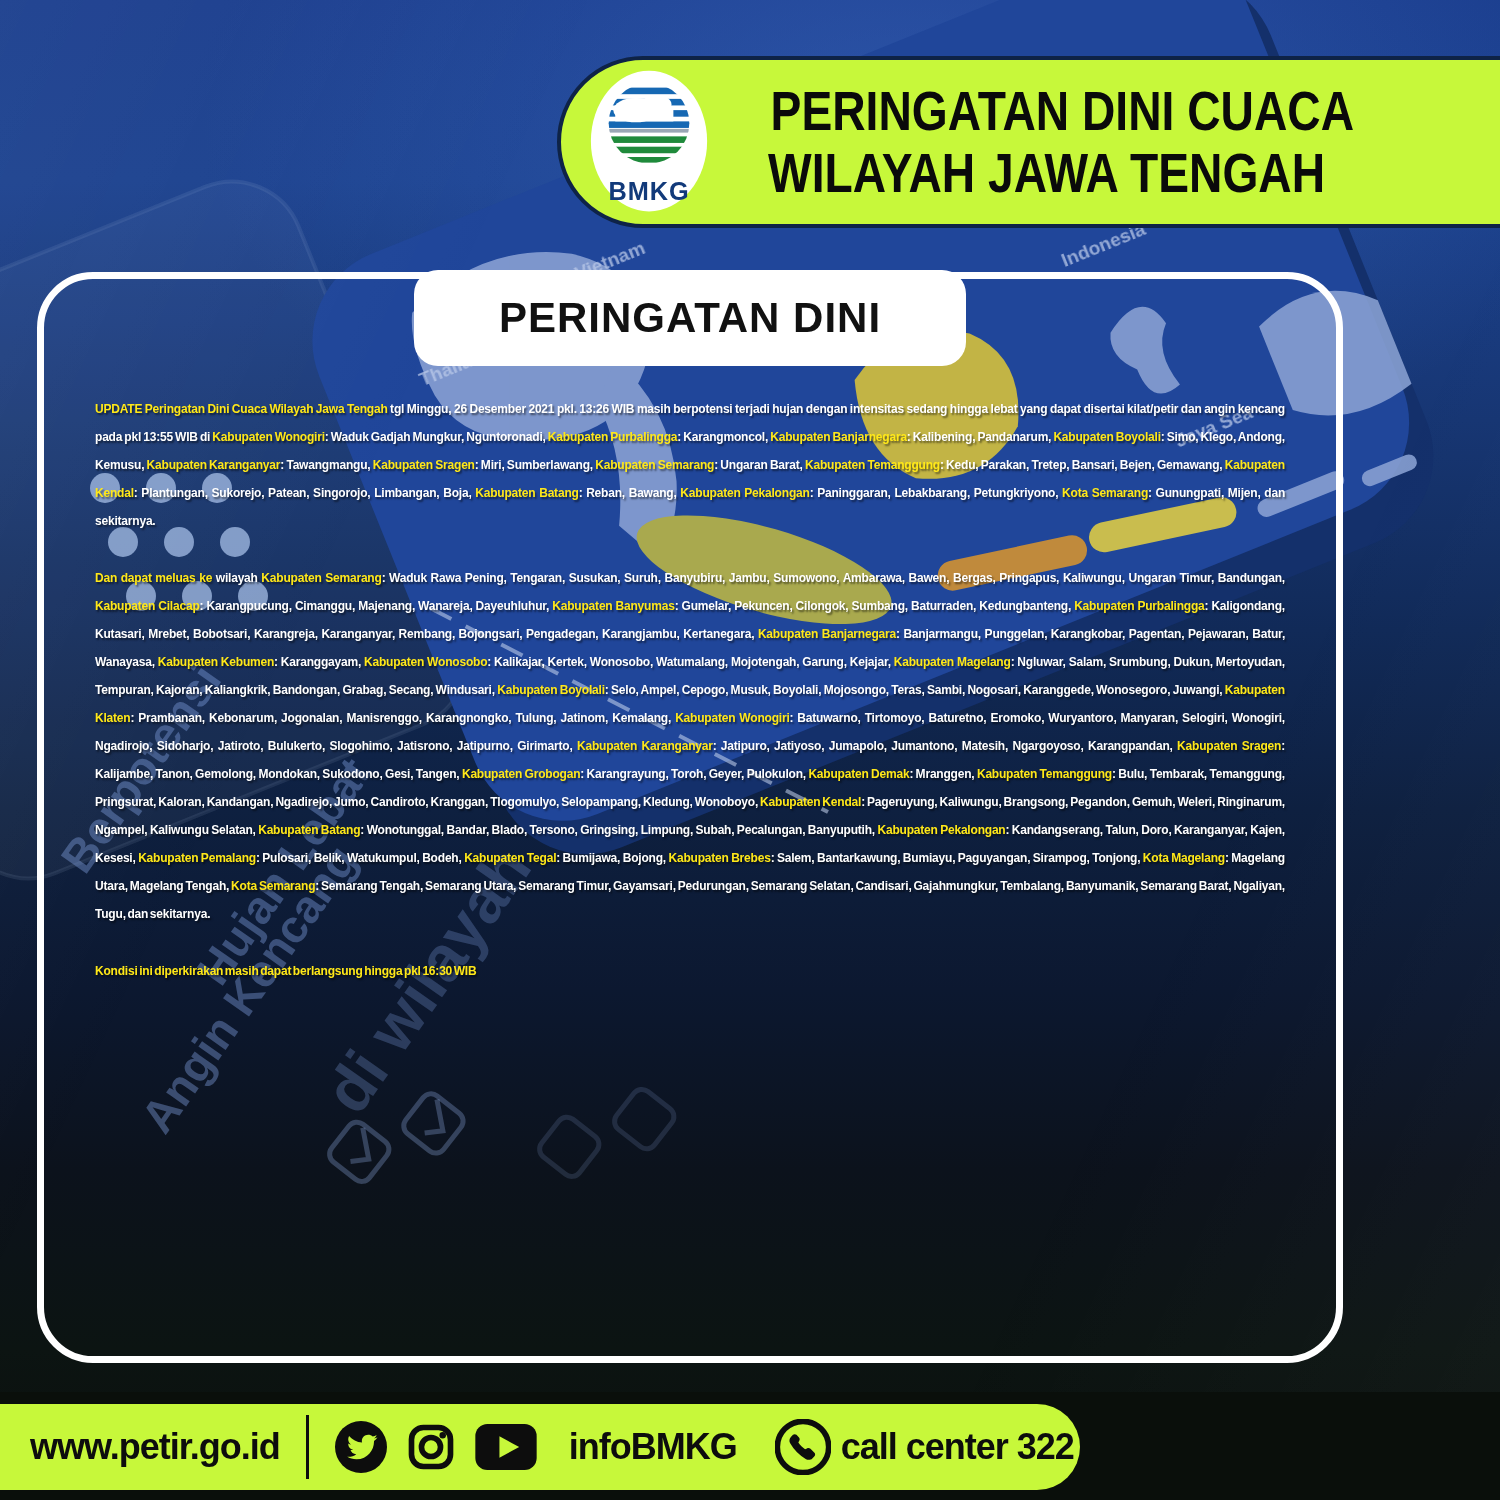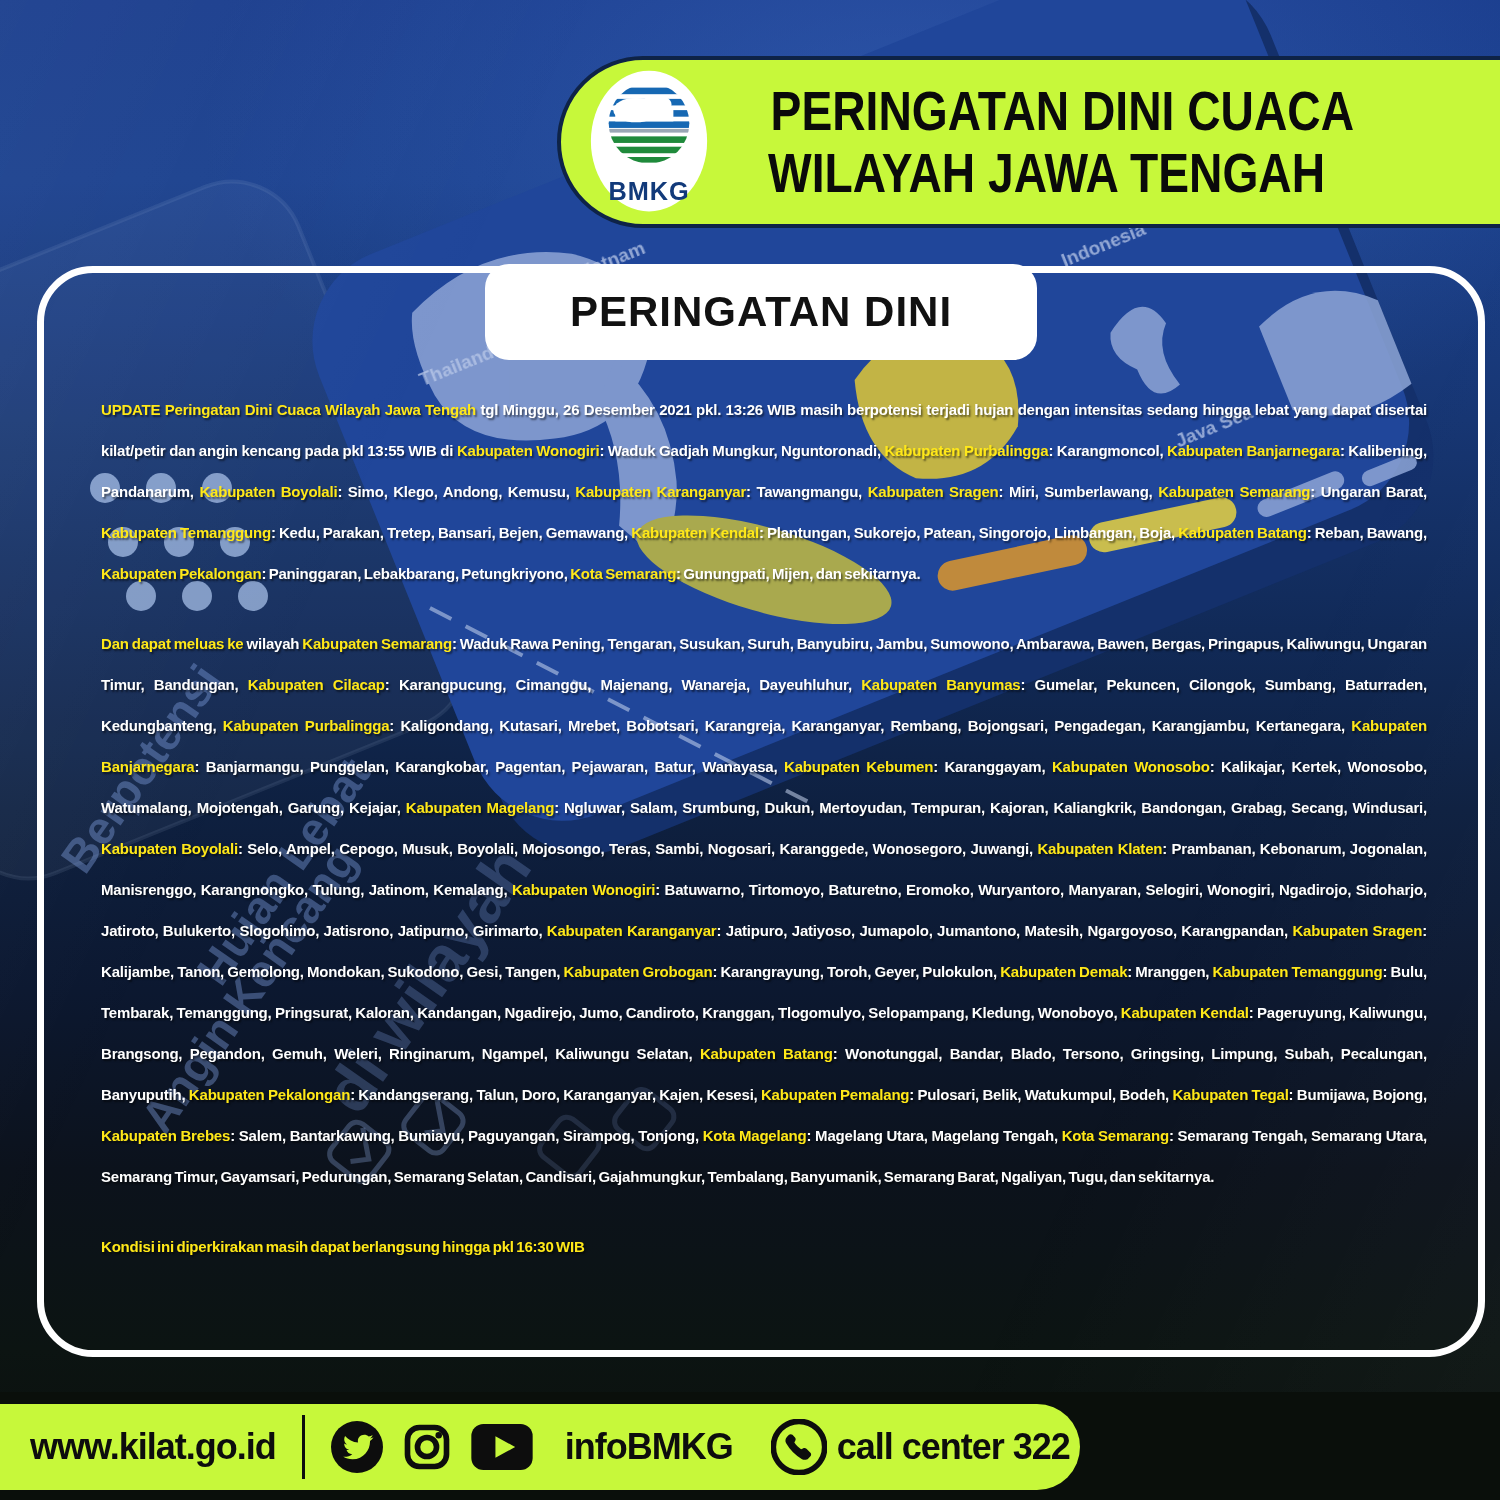--- a/index.html
+++ b/index.html
@@ -23,33 +23,33 @@
   .banner{
     position:absolute;left:557px;top:56px;right:-10px;height:172px;
     background:var(--lime,#c7f83a);border:4px solid #0e2347;border-radius:92px 0 0 92px;
     display:flex;align-items:center;padding-left:22px;box-sizing:border-box;
   }
   .logo{width:132px;height:150px;flex:0 0 auto;}
   .banner-titles{flex:1;display:flex;flex-direction:column;align-items:flex-start;justify-content:center;margin-right:30px;}
   .banner-line{color:#0a0a0a;font-weight:bold;font-size:55px;line-height:62px;letter-spacing:0;transform:scaleX(.84);white-space:nowrap;}
   
   .panel{
-    position:absolute;left:37px;top:266px;width:1448px;height:1091px;box-sizing:border-box;
+    position:absolute;left:37px;top:272px;width:1306px;height:1091px;box-sizing:border-box;
     border:7px solid #ffffff;border-radius:56px;
   }
   .panel-tab{
     position:absolute;left:50%;top:-9px;transform:translateX(-50%);
     background:#ffffff;border-radius:24px;min-width:552px;height:96px;
     display:flex;align-items:center;justify-content:center;padding:0 40px;box-sizing:border-box;
   }
   .panel-tab-text{color:#111;font-weight:bold;font-size:42px;letter-spacing:1px;white-space:nowrap;}
   .panel-body{
     position:absolute;left:51px;right:51px;top:116px;
-    font-weight:bold;font-size:15px;line-height:41px;letter-spacing:-.2px;word-spacing:-1.5px;
-    text-align:justify;color:#fff;text-shadow:1.5px 2px 2px rgba(0,0,0,.55);margin-left:6px;
+    font-weight:bold;font-size:12px;line-height:28px;letter-spacing:-.2px;word-spacing:-1.5px;
+    text-align:justify;color:#fff;text-shadow:1.5px 2px 2px rgba(0,0,0,.55);
   }
   .para{margin:0 0 29px 0;}
   .para:last-child{margin-bottom:0;}
   .para .y{color:var(--yellow,#ffe818);}
   .para .w{color:#ffffff;}
   
   .bottom-strip{position:absolute;left:0;top:1392px;width:1500px;height:108px;background:#0a0f0b;}
   .footer-bar{
     position:absolute;left:0;top:1404px;width:1080px;height:86px;
     background:var(--lime,#c7f83a);border-radius:0 44px 44px 0;
@@ -167,21 +167,21 @@
     </div>
     <div class="panel-body" id="warning-body">
         <p class="para"><span class="y">UPDATE Peringatan Dini Cuaca Wilayah Jawa Tengah</span><span class="w"> tgl Minggu, 26 Desember 2021 pkl. 13:26 WIB masih berpotensi terjadi hujan dengan intensitas sedang hingga lebat yang dapat disertai kilat/petir dan angin kencang pada pkl 13:55 WIB di </span><span class="y">Kabupaten Wonogiri</span><span class="w">: Waduk Gadjah Mungkur, Nguntoronadi, </span><span class="y">Kabupaten Purbalingga</span><span class="w">: Karangmoncol, </span><span class="y">Kabupaten Banjarnegara</span><span class="w">: Kalibening, Pandanarum, </span><span class="y">Kabupaten Boyolali</span><span class="w">: Simo, Klego, Andong, Kemusu, </span><span class="y">Kabupaten Karanganyar</span><span class="w">: Tawangmangu, </span><span class="y">Kabupaten Sragen</span><span class="w">: Miri, Sumberlawang, </span><span class="y">Kabupaten Semarang</span><span class="w">: Ungaran Barat, </span><span class="y">Kabupaten Temanggung</span><span class="w">: Kedu, Parakan, Tretep, Bansari, Bejen, Gemawang, </span><span class="y">Kabupaten Kendal</span><span class="w">: Plantungan, Sukorejo, Patean, Singorojo, Limbangan, Boja, </span><span class="y">Kabupaten Batang</span><span class="w">: Reban, Bawang, </span><span class="y">Kabupaten Pekalongan</span><span class="w">: Paninggaran, Lebakbarang, Petungkriyono, </span><span class="y">Kota Semarang</span><span class="w">: Gunungpati, Mijen, dan sekitarnya.</span></p>
         <p class="para"><span class="y">Dan dapat meluas ke</span><span class="w"> wilayah </span><span class="y">Kabupaten Semarang</span><span class="w">: Waduk Rawa Pening, Tengaran, Susukan, Suruh, Banyubiru, Jambu, Sumowono, Ambarawa, Bawen, Bergas, Pringapus, Kaliwungu, Ungaran Timur, Bandungan, </span><span class="y">Kabupaten Cilacap</span><span class="w">: Karangpucung, Cimanggu, Majenang, Wanareja, Dayeuhluhur, </span><span class="y">Kabupaten Banyumas</span><span class="w">: Gumelar, Pekuncen, Cilongok, Sumbang, Baturraden, Kedungbanteng, </span><span class="y">Kabupaten Purbalingga</span><span class="w">: Kaligondang, Kutasari, Mrebet, Bobotsari, Karangreja, Karanganyar, Rembang, Bojongsari, Pengadegan, Karangjambu, Kertanegara, </span><span class="y">Kabupaten Banjarnegara</span><span class="w">: Banjarmangu, Punggelan, Karangkobar, Pagentan, Pejawaran, Batur, Wanayasa, </span><span class="y">Kabupaten Kebumen</span><span class="w">: Karanggayam, </span><span class="y">Kabupaten Wonosobo</span><span class="w">: Kalikajar, Kertek, Wonosobo, Watumalang, Mojotengah, Garung, Kejajar, </span><span class="y">Kabupaten Magelang</span><span class="w">: Ngluwar, Salam, Srumbung, Dukun, Mertoyudan, Tempuran, Kajoran, Kaliangkrik, Bandongan, Grabag, Secang, Windusari, </span><span class="y">Kabupaten Boyolali</span><span class="w">: Selo, Ampel, Cepogo, Musuk, Boyolali, Mojosongo, Teras, Sambi, Nogosari, Karanggede, Wonosegoro, Juwangi, </span><span class="y">Kabupaten Klaten</span><span class="w">: Prambanan, Kebonarum, Jogonalan, Manisrenggo, Karangnongko, Tulung, Jatinom, Kemalang, </span><span class="y">Kabupaten Wonogiri</span><span class="w">: Batuwarno, Tirtomoyo, Baturetno, Eromoko, Wuryantoro, Manyaran, Selogiri, Wonogiri, Ngadirojo, Sidoharjo, Jatiroto, Bulukerto, Slogohimo, Jatisrono, Jatipurno, Girimarto, </span><span class="y">Kabupaten Karanganyar</span><span class="w">: Jatipuro, Jatiyoso, Jumapolo, Jumantono, Matesih, Ngargoyoso, Karangpandan, </span><span class="y">Kabupaten Sragen</span><span class="w">: Kalijambe, Tanon, Gemolong, Mondokan, Sukodono, Gesi, Tangen, </span><span class="y">Kabupaten Grobogan</span><span class="w">: Karangrayung, Toroh, Geyer, Pulokulon, </span><span class="y">Kabupaten Demak</span><span class="w">: Mranggen, </span><span class="y">Kabupaten Temanggung</span><span class="w">: Bulu, Tembarak, Temanggung, Pringsurat, Kaloran, Kandangan, Ngadirejo, Jumo, Candiroto, Kranggan, Tlogomulyo, Selopampang, Kledung, Wonoboyo, </span><span class="y">Kabupaten Kendal</span><span class="w">: Pageruyung, Kaliwungu, Brangsong, Pegandon, Gemuh, Weleri, Ringinarum, Ngampel, Kaliwungu Selatan, </span><span class="y">Kabupaten Batang</span><span class="w">: Wonotunggal, Bandar, Blado, Tersono, Gringsing, Limpung, Subah, Pecalungan, Banyuputih, </span><span class="y">Kabupaten Pekalongan</span><span class="w">: Kandangserang, Talun, Doro, Karanganyar, Kajen, Kesesi, </span><span class="y">Kabupaten Pemalang</span><span class="w">: Pulosari, Belik, Watukumpul, Bodeh, </span><span class="y">Kabupaten Tegal</span><span class="w">: Bumijawa, Bojong, </span><span class="y">Kabupaten Brebes</span><span class="w">: Salem, Bantarkawung, Bumiayu, Paguyangan, Sirampog, Tonjong, </span><span class="y">Kota Magelang</span><span class="w">: Magelang Utara, Magelang Tengah, </span><span class="y">Kota Semarang</span><span class="w">: Semarang Tengah, Semarang Utara, Semarang Timur, Gayamsari, Pedurungan, Semarang Selatan, Candisari, Gajahmungkur, Tembalang, Banyumanik, Semarang Barat, Ngaliyan, Tugu, dan sekitarnya.</span></p>
         <p class="para"><span class="y">Kondisi ini diperkirakan masih dapat berlangsung hingga pkl 16:30 WIB</span></p>
       </div>
   </main>
 
   <div class="bottom-strip"></div>
   <footer class="footer-bar">
-    <span class="footer-text">www.kilat.go.id</span>
+    <span class="footer-text">www.petir.go.id</span>
     <span class="footer-divider"></span>
     <span class="social">
       <svg width="52" height="52" viewBox="0 0 24 24" aria-hidden="true">
         <circle cx="12" cy="12" r="12" fill="#0d0d0d"></circle>
         <path fill="#c7f83a" d="M19.6 7.6c-.5.2-1 .4-1.6.5.6-.4 1-.9 1.2-1.6-.5.3-1.1.6-1.8.7-.5-.6-1.3-.9-2.1-.9-1.6 0-2.9 1.3-2.9 2.9 0 .2 0 .5.1.7-2.4-.1-4.5-1.3-6-3-.2.4-.4.9-.4 1.5 0 1 .5 1.9 1.3 2.4-.5 0-.9-.1-1.3-.4v.1c0 1.4 1 2.6 2.3 2.8-.2.1-.5.1-.8.1-.2 0-.4 0-.5-.1.4 1.2 1.4 2 2.7 2-1 .8-2.2 1.2-3.6 1.2-.2 0-.5 0-.7-.1 1.3.8 2.8 1.3 4.4 1.3 5.3 0 8.1-4.4 8.1-8.1v-.4c.6-.4 1.1-.9 1.5-1.5z"></path>
       </svg>
       <svg width="52" height="52" viewBox="0 0 24 24" aria-hidden="true">
         <rect x="3" y="3" width="18" height="18" rx="5.5" fill="none" stroke="#0d0d0d" stroke-width="2.6"></rect>
         <circle cx="12" cy="12" r="4.4" fill="none" stroke="#0d0d0d" stroke-width="2.6"></circle>
         <circle cx="17.4" cy="6.6" r="1.5" fill="#0d0d0d"></circle>

